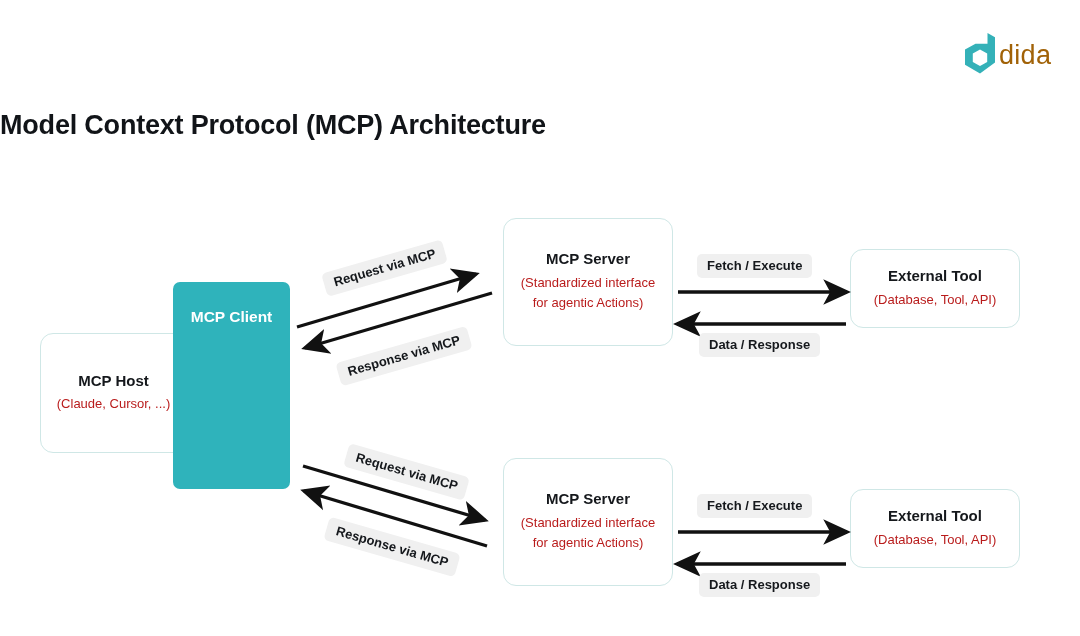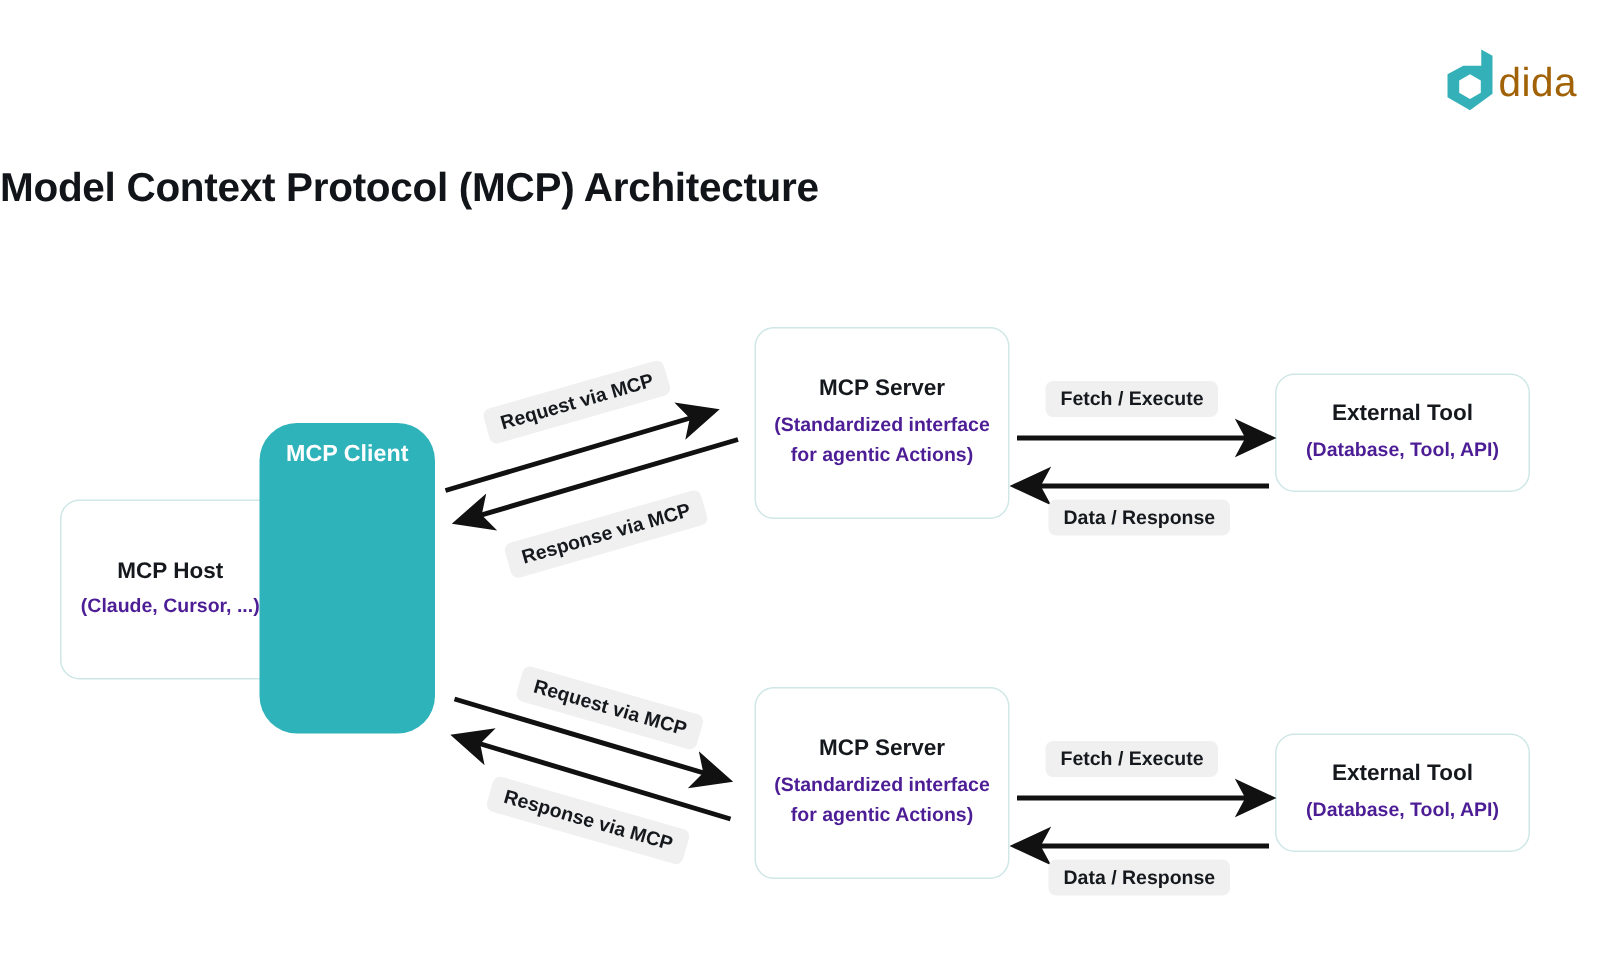--- a/index.html
+++ b/index.html
@@ -62,46 +62,46 @@
     text-align: center;
   }
   .node .node-title {
     font-size: 15px;
     font-weight: bold;
     color: #15181c;
     line-height: 1.25;
   }
   .node .node-sub {
     font-size: 13px;
-    font-weight: 700;
-    color: #4c1d95;
+    font-weight: 400;
+    color: #b91c1c;
     line-height: 1.55;
     margin-top: 4px;
   }
   .node .node-sub span { display: block; }
 
   
   #node-mcp-host {
     left: 40px; top: 333px; width: 205px; height: 120px;
     z-index: 1;
     padding-right: 58px;
   }
   #node-mcp-host .node-sub { margin-top: 3px; }
 
   
   #node-mcp-client {
     position: absolute;
     left: 173px; top: 282px; width: 117px; height: 207px;
     background: #2FB3BB;
-    border-radius: 25px;
+    border-radius: 7px;
     z-index: 3;
     display: flex;
     justify-content: center;
     align-items: flex-start;
-    padding-top: 12px;
+    padding-top: 26px;
     box-sizing: border-box;
   }
   #node-mcp-client .node-title { color: #ffffff; font-size: 15.5px; font-weight: bold; }
 
   
   #node-mcp-server-top   { left: 503px; top: 218px; width: 170px; height: 128px; }
   #node-mcp-server-bottom{ left: 503px; top: 458px; width: 170px; height: 128px; }
 
   
   #node-external-tool-top    { left: 850px; top: 249px; width: 170px; height: 79px; }

